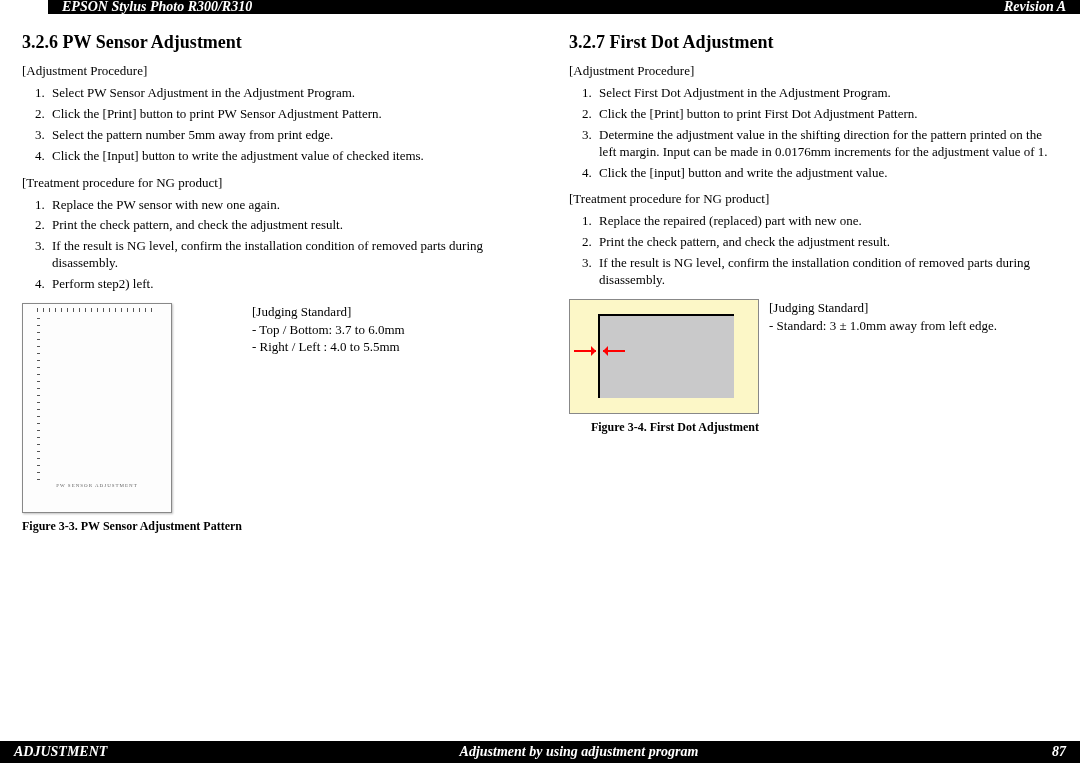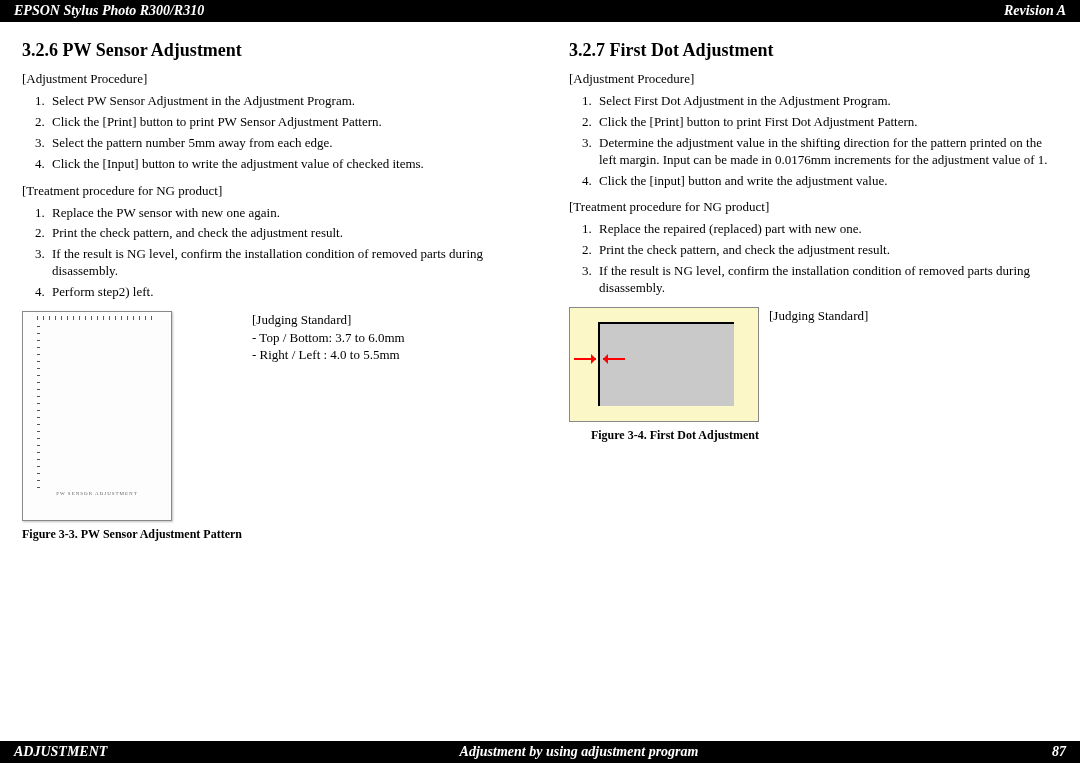--- a/index.html
+++ b/index.html
@@ -1,18 +1,18 @@
 <!DOCTYPE html>
 <html><head>
 <meta charset="utf-8">
 <style>
   * { box-sizing: border-box; margin: 0; padding: 0; }
   body { background: #fff; font-family: "Times New Roman", Times, serif; width: 1080px; height: 763px; position: relative; font-size: 13px; color: #000; }
   .header, .footer { background: #000; color: #fff; display: flex; justify-content: space-between; align-items: center; padding: 4px 14px; font-style: italic; font-weight: bold; font-size: 14px; }
-  .header { height: 22px; }
+  .header { height: 14px; margin-left: 48px; }
   .footer { height: 22px; position: absolute; bottom: 0; left: 0; right: 0; }
   .footer .center { position: absolute; left: 50%; transform: translateX(-50%); margin-left: 39px; }
   .content { display: flex; padding: 18px 12px 0 12px; gap: 38px; }
   .col { width: 50%; padding: 0 10px; }
   h2 { font-size: 18px; font-weight: bold; margin-bottom: 10px; }
   .bracketed { margin-top: 6px; margin-bottom: 4px; }
   ol { margin-left: 26px; margin-bottom: 8px; }
   ol li { padding: 2px 0 2px 4px; line-height: 1.3; }
   .figrow { display: flex; gap: 10px; margin-top: 8px; }
   .figcaption { text-align: right; font-weight: bold; font-size: 12px; margin-top: 6px; }
@@ -42,21 +42,21 @@
   <span>Revision A</span>
 </div>
 
 <div class="content">
   <div class="col">
     <h2>3.2.6  PW Sensor Adjustment</h2>
     <div class="bracketed">[Adjustment Procedure]</div>
     <ol>
       <li>Select PW Sensor Adjustment in the Adjustment Program.</li>
       <li>Click the [Print] button to print PW Sensor Adjustment Pattern.</li>
-      <li>Select the pattern number 5mm away from each edge.</li>
+      <li>Select the pattern number 5mm away from print edge.</li>
       <li>Click the [Input] button to write the adjustment value of checked items.</li>
     </ol>
     <div class="bracketed">[Treatment procedure for NG product]</div>
     <ol>
       <li>Replace the PW sensor with new one again.</li>
       <li>Print the check pattern, and check the adjustment result.</li>
       <li>If the result is NG level, confirm the installation condition of removed parts during disassembly.</li>
       <li>Perform step2) left.</li>
     </ol>
     <div class="figrow">
@@ -96,20 +96,21 @@
         <div class="firstdot-fig">
           <div class="firstdot-inner"></div>
           <div class="vline"></div>
           <div class="arrow arrL"></div>
           <div class="arrow arrR"></div>
         </div>
         <div class="figcaption">Figure 3-4. First Dot Adjustment</div>
       </div>
       <div class="judging">
         <div>[Judging Standard]</div>
+        <div>- Standard: 3 ± 1.0mm away from left edge.</div>
       </div>
     </div>
   </div>
 </div>
 
 <div class="footer">
   <span>ADJUSTMENT</span>
   <span class="center">Adjustment by using adjustment program</span>
   <span>87</span>
 </div>

